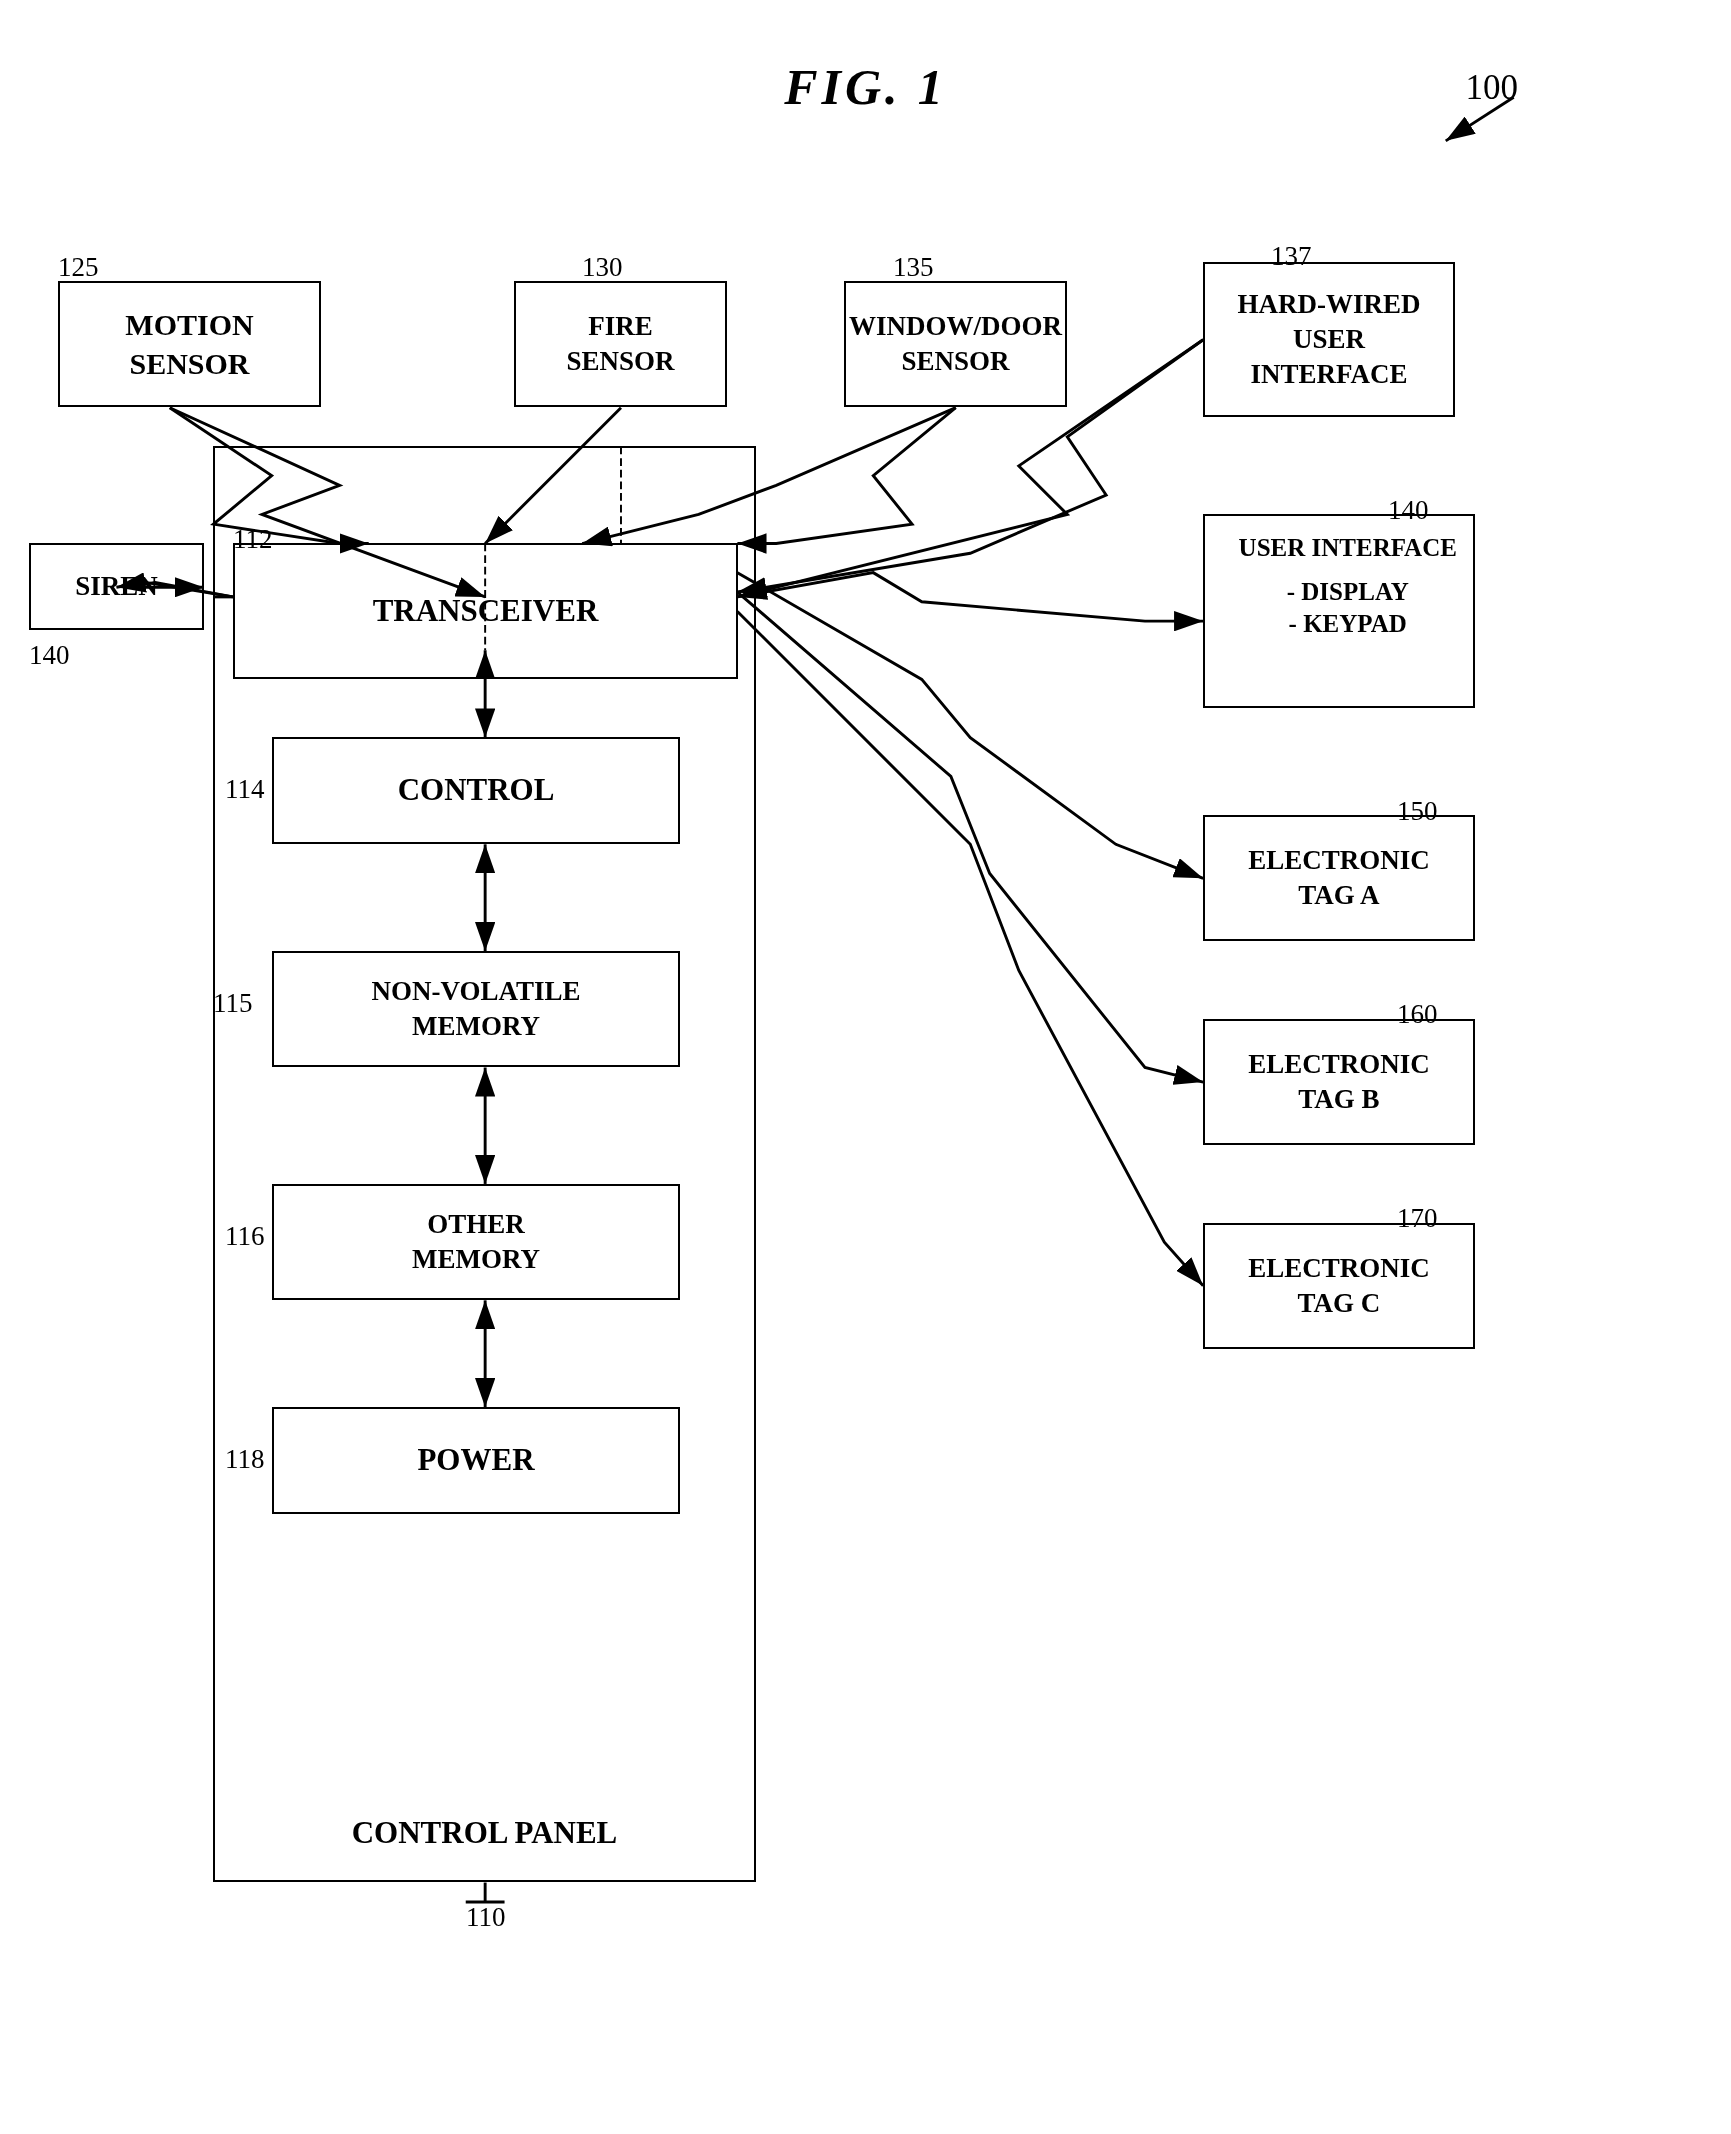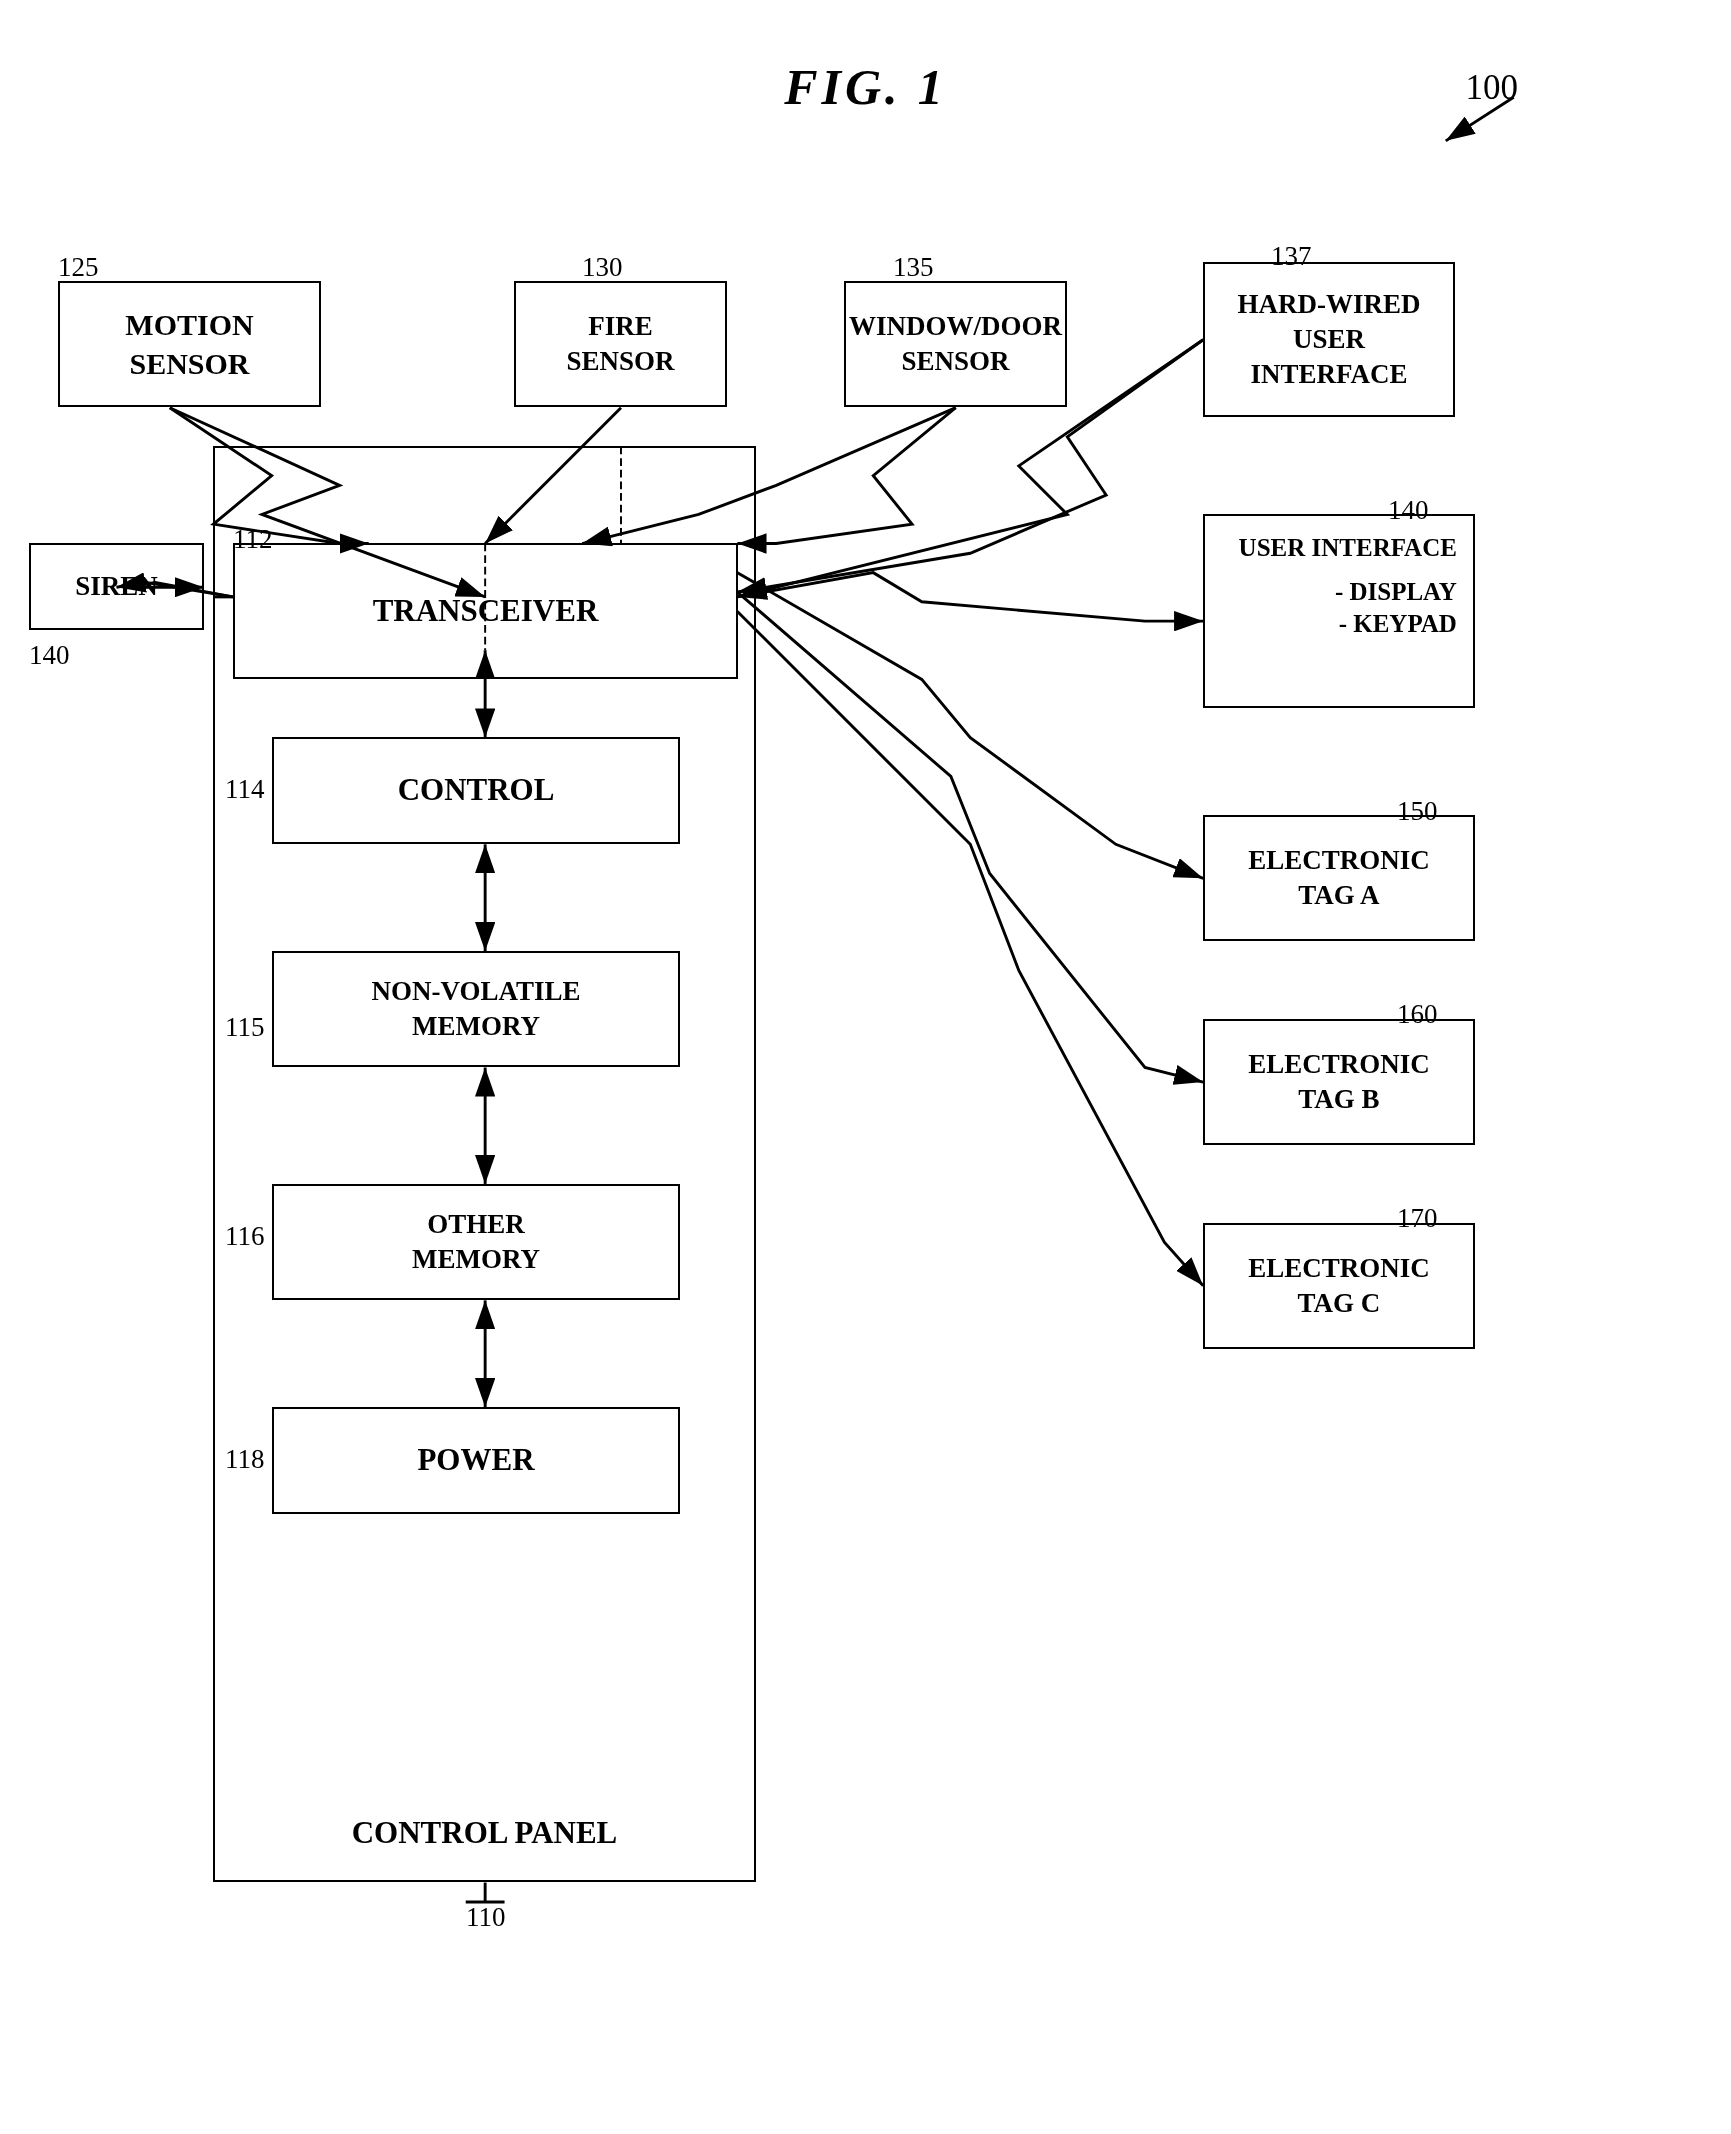--- a/index.html
+++ b/index.html
@@ -117,21 +117,21 @@
   <div class="box" style="left:29px; top:543px; width:175px; height:87px; font-size:27px;">
     SIREN
   </div>
   <div style="position:absolute; left:29px; top:640px; font-size:27px;">140</div>
 
   <div class="box" style="left:233px; top:543px; width:505px; height:136px; font-size:31px;">
     TRANSCEIVER
   </div>
   <div style="position:absolute; left:233px; top:524px; font-size:27px;">112</div>
 
-  <div class="box" style="left:1203px; top:514px; width:272px; height:194px; font-size:25px; text-align:right; padding-left:17.5px; align-items:flex-start; padding-top:15.5px;">
+  <div class="box" style="left:1203px; top:514px; width:272px; height:194px; font-size:25px; text-align:center; padding-left:17.5px; align-items:flex-start; padding-top:15.5px;">
     <div>
       <div style="font-weight:bold;">USER INTERFACE</div>
       <div style="margin-top:11.6px;">- DISPLAY</div>
       <div>- KEYPAD</div>
     </div>
   </div>
   <div style="position:absolute; left:1388px; top:495px; font-size:27px;">140</div>
 
   <div class="box" style="left:1203px; top:815px; width:272px; height:126px; font-size:27px;">
     ELECTRONIC<br>TAG A
@@ -149,21 +149,21 @@
   <div style="position:absolute; left:1397px; top:1203px; font-size:27px;">170</div>
 
   <div class="box" style="left:272px; top:737px; width:408px; height:107px; font-size:31px;font-family:Liberation Serif, serif;">
     CONTROL
   </div>
   <div style="position:absolute; left:225px; top:774px; font-size:27px;">114</div>
 
   <div class="box" style="left:272px; top:951px; width:408px; height:116px; font-size:27px;">
     NON-VOLATILE<br>MEMORY
   </div>
-  <div style="position:absolute; left:225px; top:988px; font-size:27px;margin-top:24px;">115</div>
+  <div style="position:absolute; left:213px; top:988px; font-size:27px;">115</div>
 
   <div class="box" style="left:272px; top:1184px; width:408px; height:116px; font-size:27px;">
     OTHER<br>MEMORY
   </div>
   <div style="position:absolute; left:225px; top:1221px; font-size:27px;">116</div>
 
   <div class="box" style="left:272px; top:1407px; width:408px; height:107px; font-size:31px;">
     POWER
   </div>
   <div style="position:absolute; left:225px; top:1444px; font-size:27px;">118</div>

